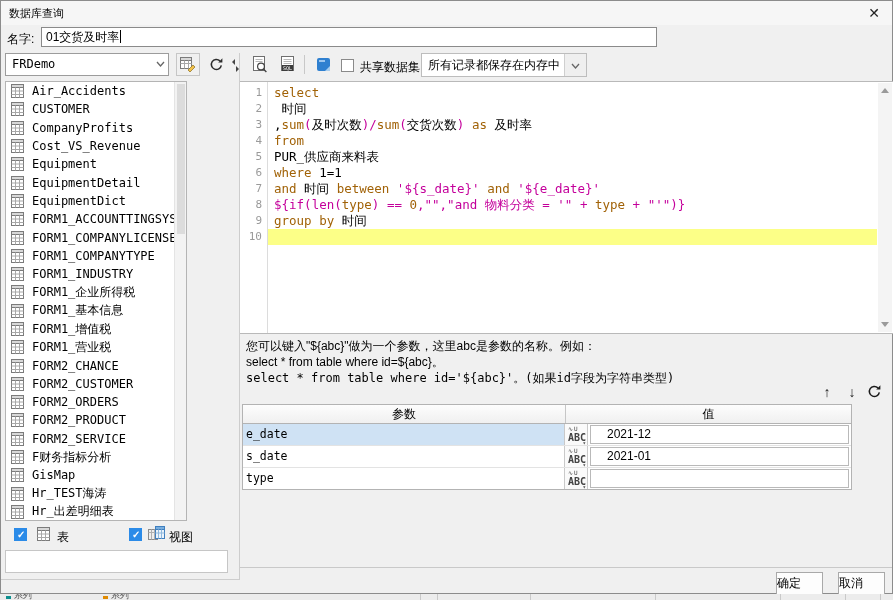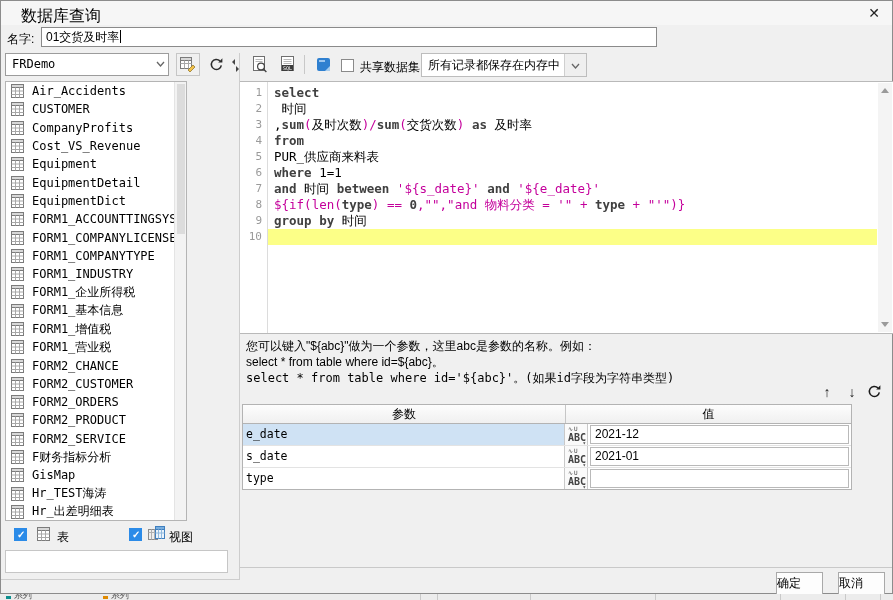--- a/index.html
+++ b/index.html
@@ -4,21 +4,21 @@
 <style>
   html,body{margin:0;padding:0;overflow:hidden}
   body{width:893px;height:600px;position:relative;background:#e9e9e9;
        font-family:"Liberation Sans",sans-serif;font-size:12px;color:#000;}
   .mono{font-family:"DejaVu Sans Mono",monospace}
 
   
   #dialog{position:absolute;left:0;top:0;width:893px;height:594px;background:#f0f0f0;
           border:1px solid #8c8c8c;box-sizing:border-box}
   #titlebar{position:absolute;left:0;top:0;right:0;height:24px;background:#f6f6f6}
-  #win-title{position:absolute;left:20px;top:5px;font-size:16px}
+  #win-title{position:absolute;left:8px;top:5px;font-size:11px}
   #close-btn{position:absolute;right:8px;top:2px;width:20px;height:20px;text-align:center;
              line-height:20px;font-size:14px;color:#222;cursor:pointer}
 
   
   #name-label{position:absolute;left:6px;top:30px}
   #name-input{position:absolute;left:40px;top:26px;width:616px;height:20px;background:#fff;
               border:1px solid #8a8a8a;box-sizing:border-box;line-height:18px;padding-left:4px}
   .caret{display:inline-block;width:1px;height:13px;background:#000;vertical-align:-2px;margin-left:1px}
 
   
@@ -70,21 +70,21 @@
   #editor{position:absolute;left:239px;top:80px;width:654px;height:253px;background:#fff;
           border:1px solid #b9b9b9;border-left:none;box-sizing:border-box;overflow:hidden}
   #gutter-line{position:absolute;left:27px;top:0;bottom:0;width:1px;background:#dcdcdc}
   #code-rows{position:absolute;left:0;top:3px;right:16px}
   .crow{display:flex;height:16px;align-items:stretch}
   .cnum{width:22px;text-align:right;padding-right:6px;color:#9a9a9a;
         font:11px "DejaVu Sans Mono",monospace;line-height:16px;flex:none}
   .ccode{flex:1;padding-left:6px;font-family:"DejaVu Sans Mono",monospace;font-size:12.5px;
          line-height:16px;white-space:pre}
   .ccode.cur{background:#fcff87}
-  .tok-k{color:#404040;font-weight:bold}
+  .tok-k{color:#a16207;font-weight:normal}
   .tok-s{color:#c4009b}
   .tok-p{color:#000}
   #editor-scrollbar{position:absolute;right:1px;top:1px;bottom:1px;width:14px;background:#f4f4f4}
   .sb-arrow{position:absolute;left:3px;width:0;height:0;border-left:4px solid transparent;border-right:4px solid transparent}
   #sb-up{top:5px;border-bottom:5px solid #9a9a9a}
   #sb-down{bottom:5px;border-top:5px solid #9a9a9a}
 
   
   .help-line{position:absolute;left:245px;white-space:nowrap}
   #help1{top:337px}
@@ -109,21 +109,21 @@
   .prow:last-child{border-bottom:none}
   .pname{width:322px;box-sizing:border-box;padding-left:3px;line-height:21px;
          font-family:"DejaVu Sans Mono",monospace;font-size:11.5px;border-right:1px solid #c9c9c9}
   .pname.sel{background:#cfe2f4}
   .ptype{width:22px;border-right:1px solid #c9c9c9;position:relative;background:#fafafa;
          font-family:"DejaVu Sans Mono",monospace;color:#444}
   .abc-top{position:absolute;left:3px;top:1px;font-size:6px;letter-spacing:1px}
   .abc-main{position:absolute;left:3px;top:8px;font-size:10px;font-weight:bold}
   .ptype::after{content:"▾";position:absolute;right:1px;bottom:-1px;font-size:6px;color:#555}
   .pval{flex:1;padding:1px 2px 1px 2px}
-  .pval-box{height:17px;border:1px solid #b9b9b9;background:#fff;line-height:17px;padding-left:4px;font-size:12px}
+  .pval-box{height:17px;border:1px solid #b9b9b9;background:#fff;line-height:17px;padding-left:16px;font-size:12px}
 
   
   .btn{position:absolute;top:571px;width:47px;height:23px;background:#fdfdfd;border:1px solid #a9a9a9;
        box-sizing:border-box;text-align:left;line-height:21px;cursor:pointer}
   #ok-btn{left:775px}
   #cancel-btn{left:837px}
 
   
   #bg-strip{position:absolute;left:0;top:594px;width:893px;height:6px;background:#ececec;overflow:hidden}
   .chip{position:absolute;top:2px;width:5px;height:3px}

